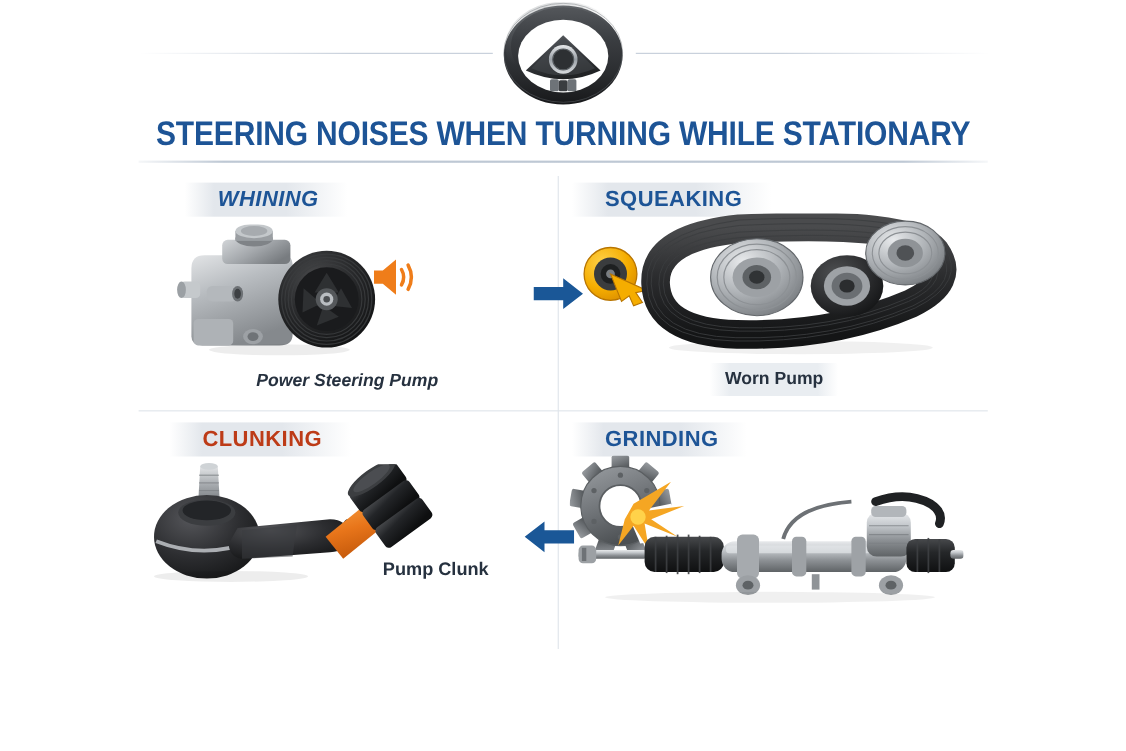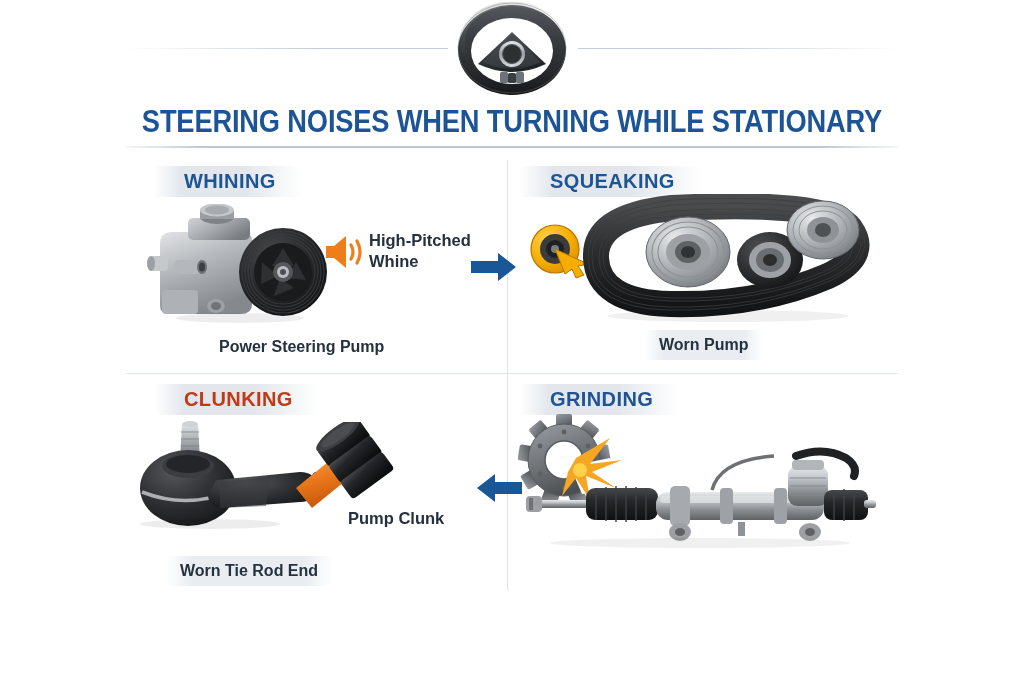--- a/index.html
+++ b/index.html
@@ -48,21 +48,21 @@
     position: absolute; left: 507px; top: 160px; width: 1px; height: 430px;
     background: #dfe4ea;
   }
   .h-div {
     position: absolute; left: 126px; top: 373px; width: 772px; height: 1px;
     background: #dfe4ea;
   }
 
   
   .quad { position: absolute; }
-  .q-tl { left: 126px; top: 160px; width: 381px; height: 213px; }
+  .q-tl { left: 140px; top: 160px; width: 381px; height: 213px; font-style: italic; }
   .q-tr { left: 508px; top: 160px; width: 390px; height: 213px; }
   .q-bl { left: 126px; top: 378px; width: 381px; height: 212px; }
   .q-br { left: 508px; top: 378px; width: 390px; height: 212px; }
 
   .sec-head {
     position: absolute; top: 6px;
     padding: 4px 26px 4px 30px;
     font-weight: bold;
     font-size: 20px;
     letter-spacing: 0.4px;
@@ -226,24 +226,20 @@
 
     <div class="art" style="left:196px; top:72px;">
       <svg width="46" height="40" viewBox="0 0 46 40">
         <path d="M4 14 L12 14 L24 4 L24 36 L12 26 L4 26 Z" fill="#ef7d1a"></path>
         <g stroke="#ef7d1a" fill="none" stroke-linecap="round">
           <path d="M29 13 Q33 20 29 27" stroke-width="3.2"></path>
           <path d="M35 9 Q41 20 35 31" stroke-width="3.2"></path>
         </g>
       </svg>
     </div>
-    <div class="sub-label" style="left:243px; top:70px;">
-      <div>High-Pitched</div>
-      <div>Whine</div>
-    </div>
 
     <div class="arrow" style="left:345px; top:92px;">
       <svg width="46" height="30" viewBox="0 0 46 30">
         <path d="M0 9 L27 9 L27 1 L45 15 L27 29 L27 21 L0 21 Z" fill="#1a5797"></path>
       </svg>
     </div>
 
     <div class="caption" style="left:45px; top:178px;margin-left:48px;">Power Steering Pump</div>
   </div>
 
@@ -396,21 +392,20 @@
 
 
     <div class="sub-label" style="left:222px; top:130px;">Pump Clunk</div>
 
     <div class="arrow" style="left:350px; top:95px;">
       <svg width="46" height="30" viewBox="0 0 46 30">
         <path d="M46 9 L19 9 L19 1 L1 15 L19 29 L19 21 L46 21 Z" fill="#1a5797"></path>
       </svg>
     </div>
 
-    <div class="caption chip" style="left:40px; top:178px;">Worn Tie Rod End</div>
   </div>
 
   <div class="quad q-br">
     <div class="sec-head">GRINDING</div>
 
     <div class="art" style="left:10px; top:36px;">
       <svg width="120" height="96" viewBox="0 0 120 96">
         <defs>
           <linearGradient id="gearG" x1="0" y1="0" x2="0.4" y2="1">
             <stop offset="0%" stop-color="#9a9ea2"></stop>

